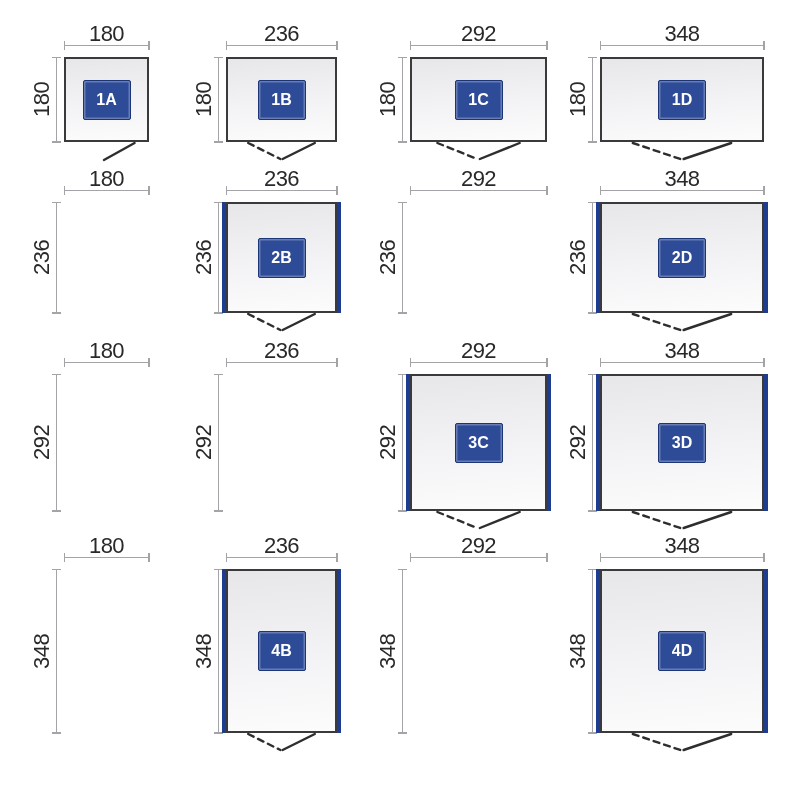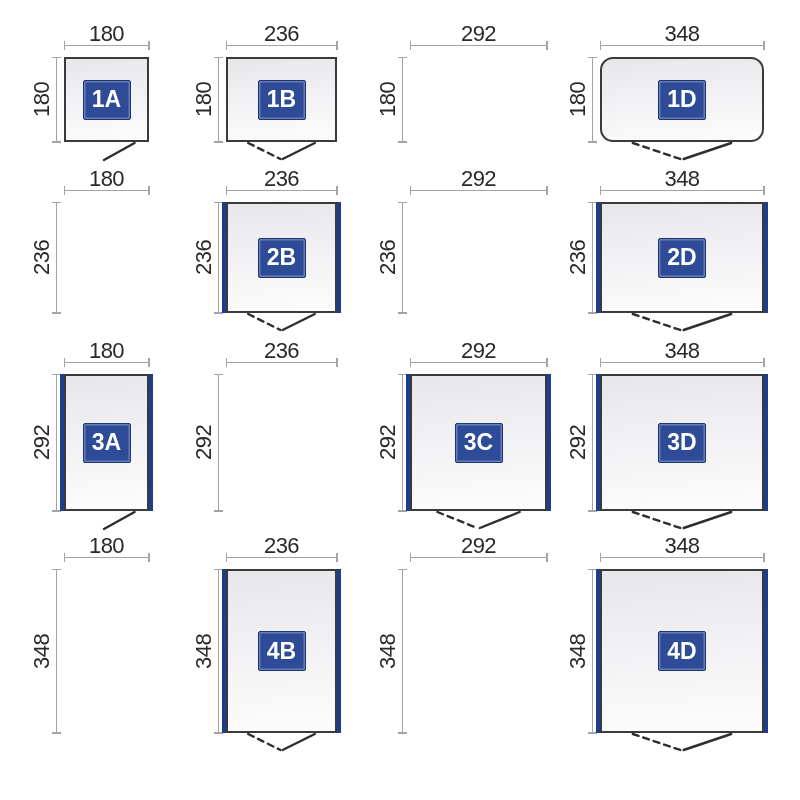--- a/index.html
+++ b/index.html
@@ -62,21 +62,21 @@
   .strip.left  { left:-6px; }
   .strip.right { right:-6px; }
 
   .badge {
     position:absolute; top:50%; left:50%; transform:translate(-50%,-50%);
     width:46px; height:38px; border-radius:2px;
     background:var(--badge-blue,#2d4b97);
     border:1.5px solid var(--badge-border,#1c3577);
     box-shadow:inset 0 0 0 1.5px rgba(255,255,255,0.28);
     display:flex; align-items:center; justify-content:center;
-    color:var(--badge-text,#fff); font-weight:bold; font-size:23px;
+    color:var(--badge-text,#fff); font-weight:bold; font-size:16px;
   }
 
   .doors { position:absolute; left:-2px; bottom:-24px; overflow:visible; }
   .doors line { stroke:var(--door-line,#2e2e30); stroke-width:2.4; stroke-linecap:round; }
   .doors line.dashed { stroke-dasharray:6 5; }
 </style>
 </head>
 <body>
 
 <div id="grid">
@@ -120,33 +120,40 @@
     <div class="cell">
       <div class="dim-top" style="width: 137px;">
         <div class="num">292</div>
         <div class="hline"></div>
       </div>
       <div class="body">
         <div class="dim-side" style="height: 85px;">
           <div class="vnum">180</div>
           <div class="vline"></div>
         </div>
+        <div class="rect" style="width: 137px; height: 85px;">
+          <div class="badge">1C</div>
+          <svg class="doors" width="137" height="22">
+            <line x1="27.400000000000002" y1="1" x2="67.13" y2="17" class="dashed"></line>
+            <line x1="109.60000000000001" y1="1" x2="69.87" y2="17"></line>
+          </svg>
+        </div>
       </div>
     </div>
     <div class="cell">
       <div class="dim-top" style="width: 164px;">
         <div class="num">348</div>
         <div class="hline"></div>
       </div>
       <div class="body">
         <div class="dim-side" style="height: 85px;">
           <div class="vnum">180</div>
           <div class="vline"></div>
         </div>
-        <div class="rect" style="width: 164px; height: 85px; border-radius: 13px;">
+        <div class="rect" style="width: 164px; height: 85px;">
           <div class="badge">1D</div>
           <svg class="doors" width="164" height="22">
             <line x1="32.800000000000004" y1="1" x2="80.36" y2="17" class="dashed"></line>
             <line x1="131.20000000000002" y1="1" x2="83.64" y2="17"></line>
           </svg>
         </div>
       </div>
     </div>
     <div class="cell">
       <div class="dim-top" style="width: 85px;">
@@ -217,28 +224,20 @@
     <div class="cell">
       <div class="dim-top" style="width: 85px;">
         <div class="num">180</div>
         <div class="hline"></div>
       </div>
       <div class="body">
         <div class="dim-side" style="height: 137px;">
           <div class="vnum">292</div>
           <div class="vline"></div>
         </div>
-        <div class="rect" style="width: 85px; height: 137px;">
-          <div class="strip left"></div>
-          <div class="strip right"></div>
-          <div class="badge">3A</div>
-          <svg class="doors" width="85" height="22">
-            <line x1="70.55" y1="1" x2="39.949999999999996" y2="18"></line>
-          </svg>
-        </div>
       </div>
     </div>
     <div class="cell">
       <div class="dim-top" style="width: 111px;">
         <div class="num">236</div>
         <div class="hline"></div>
       </div>
       <div class="body">
         <div class="dim-side" style="height: 137px;">
           <div class="vnum">292</div>

